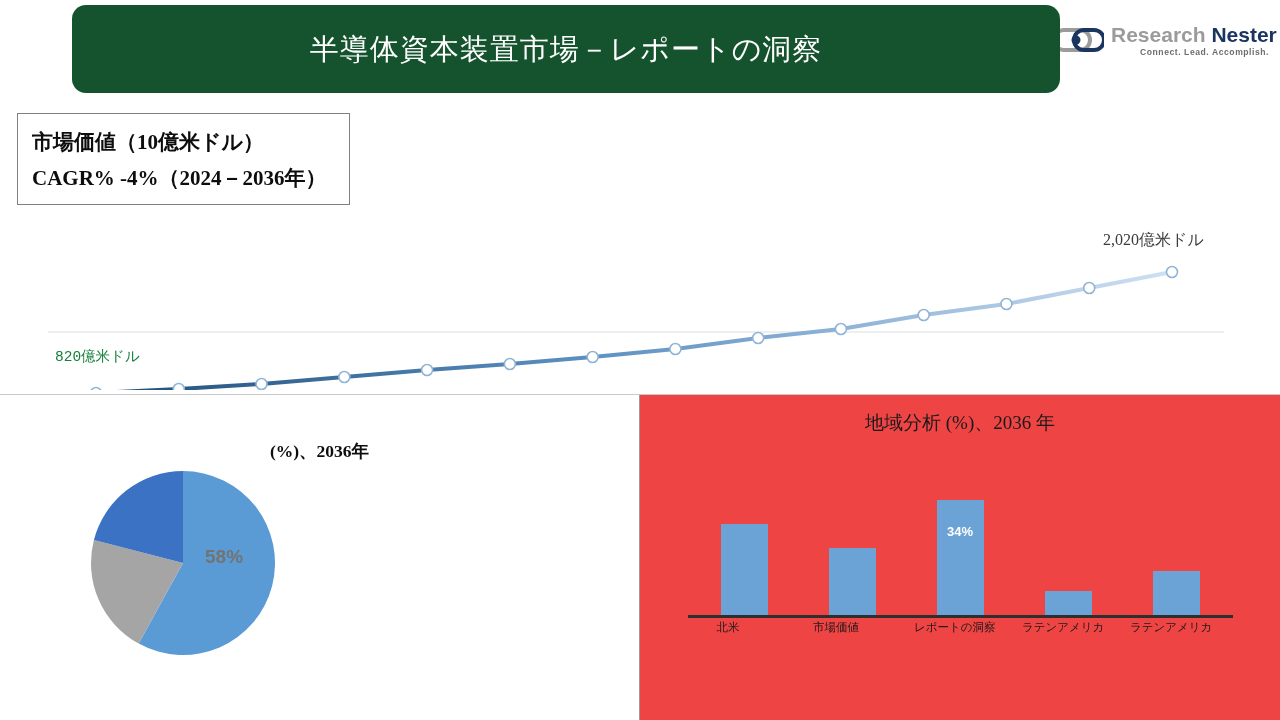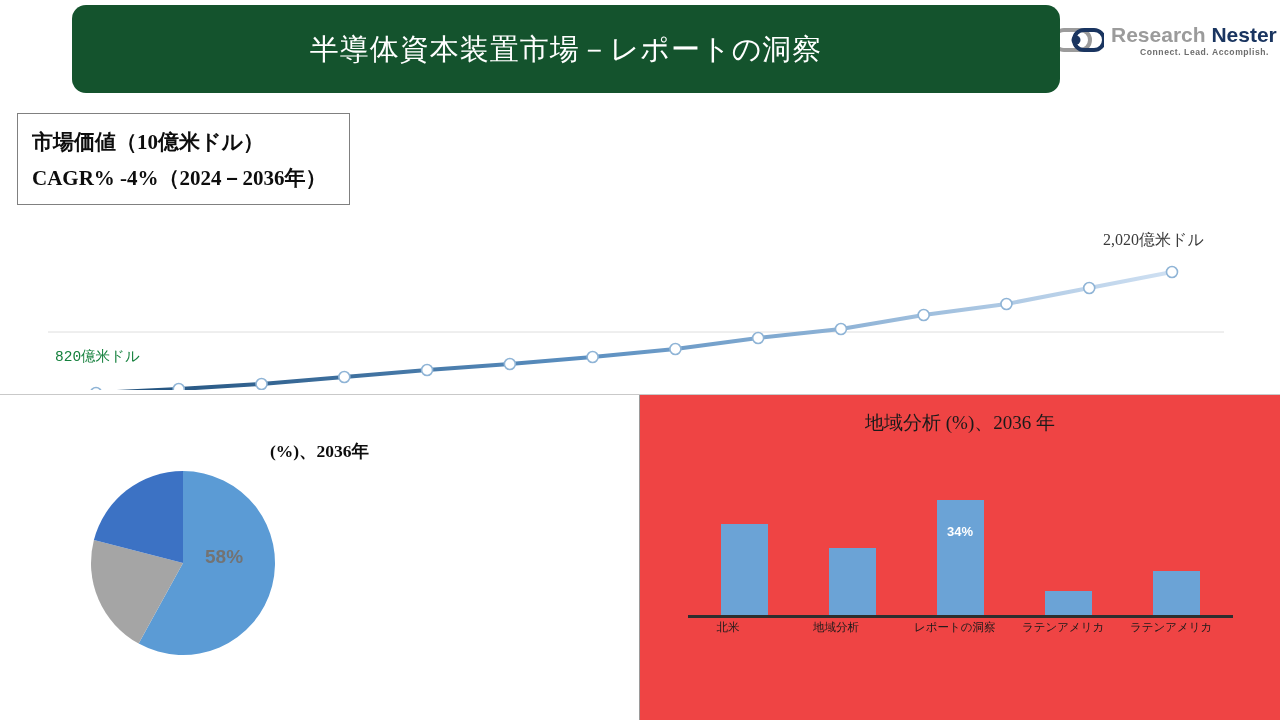--- a/index.html
+++ b/index.html
@@ -238,21 +238,21 @@
         <div class="bar-col">
           <div class="bar" style="height: 23.625px; background: rgb(107, 163, 214);"></div>
         </div>
         <div class="bar-col">
           <div class="bar" style="height: 43.875px; background: rgb(107, 163, 214);"></div>
         </div>
       </div>
     <div class="bar-axis"></div>
     <div class="bar-labels" id="bar-labels">
         <span>北米</span>
-        <span>地域分析</span>
+        <span>市場価値</span>
         <span>レポートの洞察</span>
         <span>ラテンアメリカ</span>
         <span>ラテンアメリカ</span>
       </div>
   </div>
 
   <div class="v-divider"></div>
 </div>
 
 </body></html>

